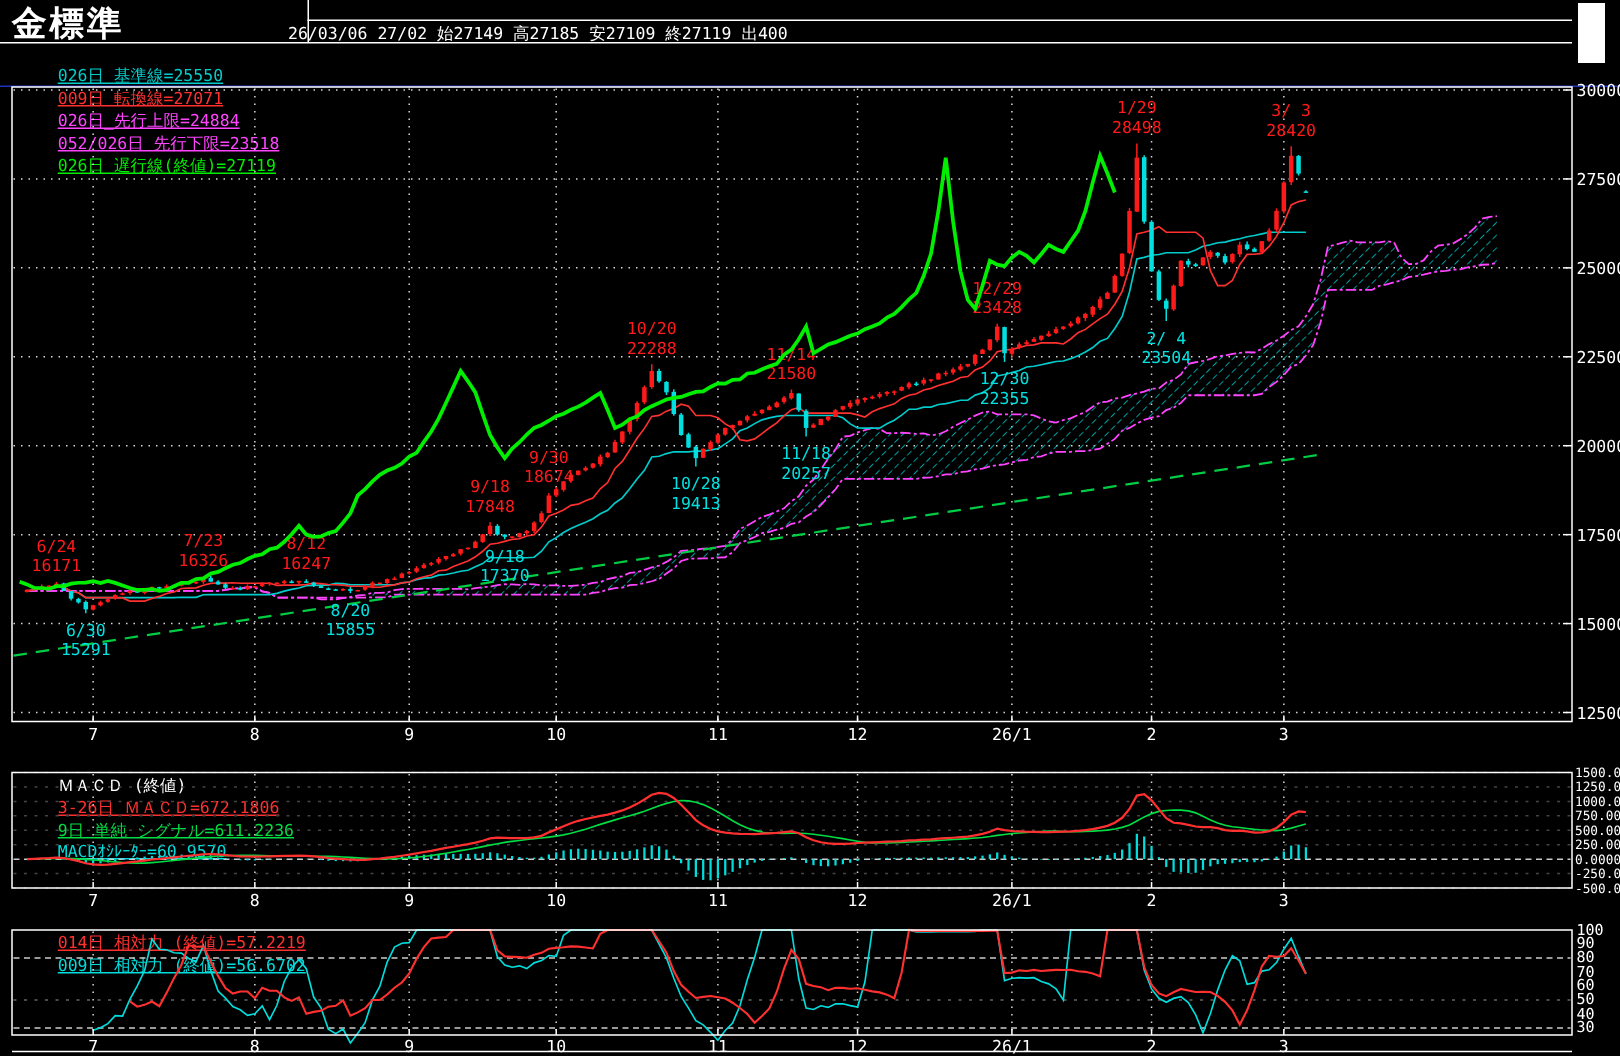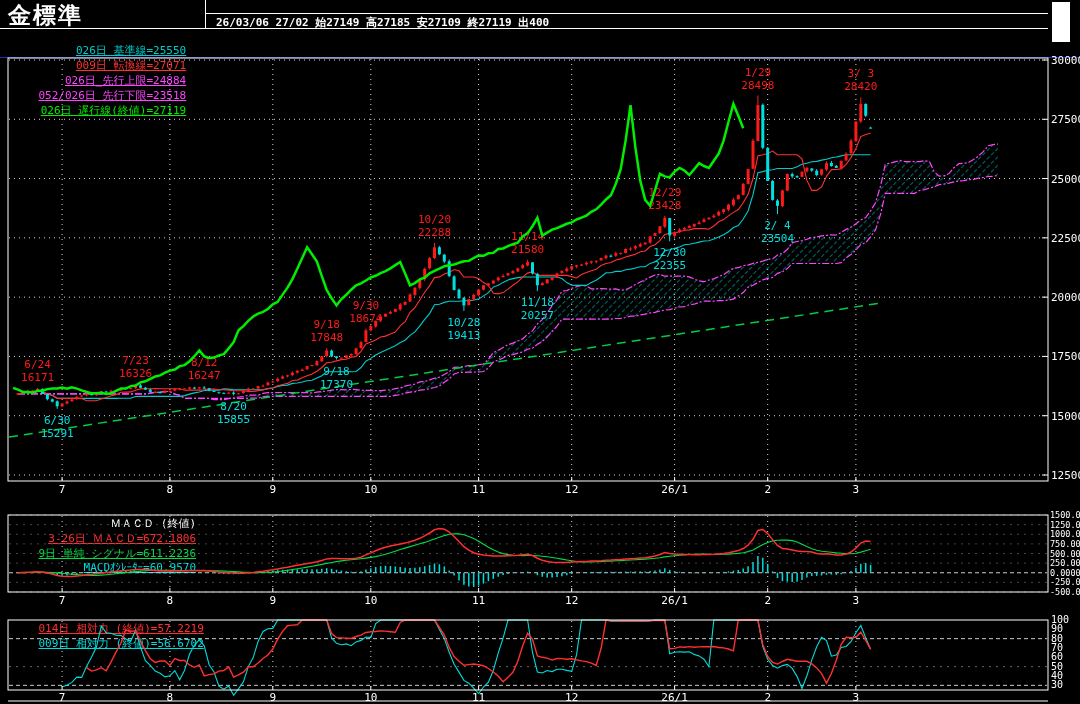--- a/index.html
+++ b/index.html
@@ -4,28 +4,28 @@
 <style>
   html,body{margin:0;padding:0;background:#000;}
   #app{position:relative;width:1080px;height:704px;background:var(--c-background,#000);
        font-family:"DejaVu Sans Mono","Liberation Mono",monospace;overflow:hidden;}
   .abs{position:absolute;}
   .hline{position:absolute;height:1px;background:#fff;}
   .vline{position:absolute;width:1px;background:#fff;}
   #page-title{left:8px;top:0px;font-size:23px;font-weight:bold;color:#fff;letter-spacing:2px;}
   .hdr{color:#fff;font-size:11px;white-space:pre;}
   #hdr-row1{left:210px;top:1px;}
-  #hdr-row2{left:216px;top:15px;font-weight:bold;}
-  .lgrow{position:absolute;left:12px;font-size:11px;white-space:pre;text-align:right;}
+  #hdr-row2{left:192px;top:15px;}
+  .lgrow{position:absolute;left:12px;font-size:11px;white-space:pre;}
   .lgrow span{margin-right:14px;text-decoration:underline;cursor:pointer;}
   .lg-kijun{color:var(--c-kijun);}
   .lg-tenkan{color:var(--c-tenkan);}
   .lg-span{color:var(--c-cloud);}
   .lg-green{color:var(--c-chikou);}
-  .lg-white{color:#fff;text-decoration:none !important;margin-left:36px;}
+  .lg-white{color:#fff;text-decoration:none !important;}
   .lg-signal{color:var(--c-signal);}
   .lg-osc{color:var(--c-osc);}
   #sep-blue{position:absolute;left:0;top:57px;width:1080px;height:1px;background:var(--c-separator);}
   #ctl-block{position:absolute;left:1052px;top:2px;width:18px;height:40px;background:#fff;cursor:pointer;}
   svg text{font-family:"DejaVu Sans Mono","Liberation Mono",monospace;}
 </style>
 </head>
 <body>
 
 <div id="app">

